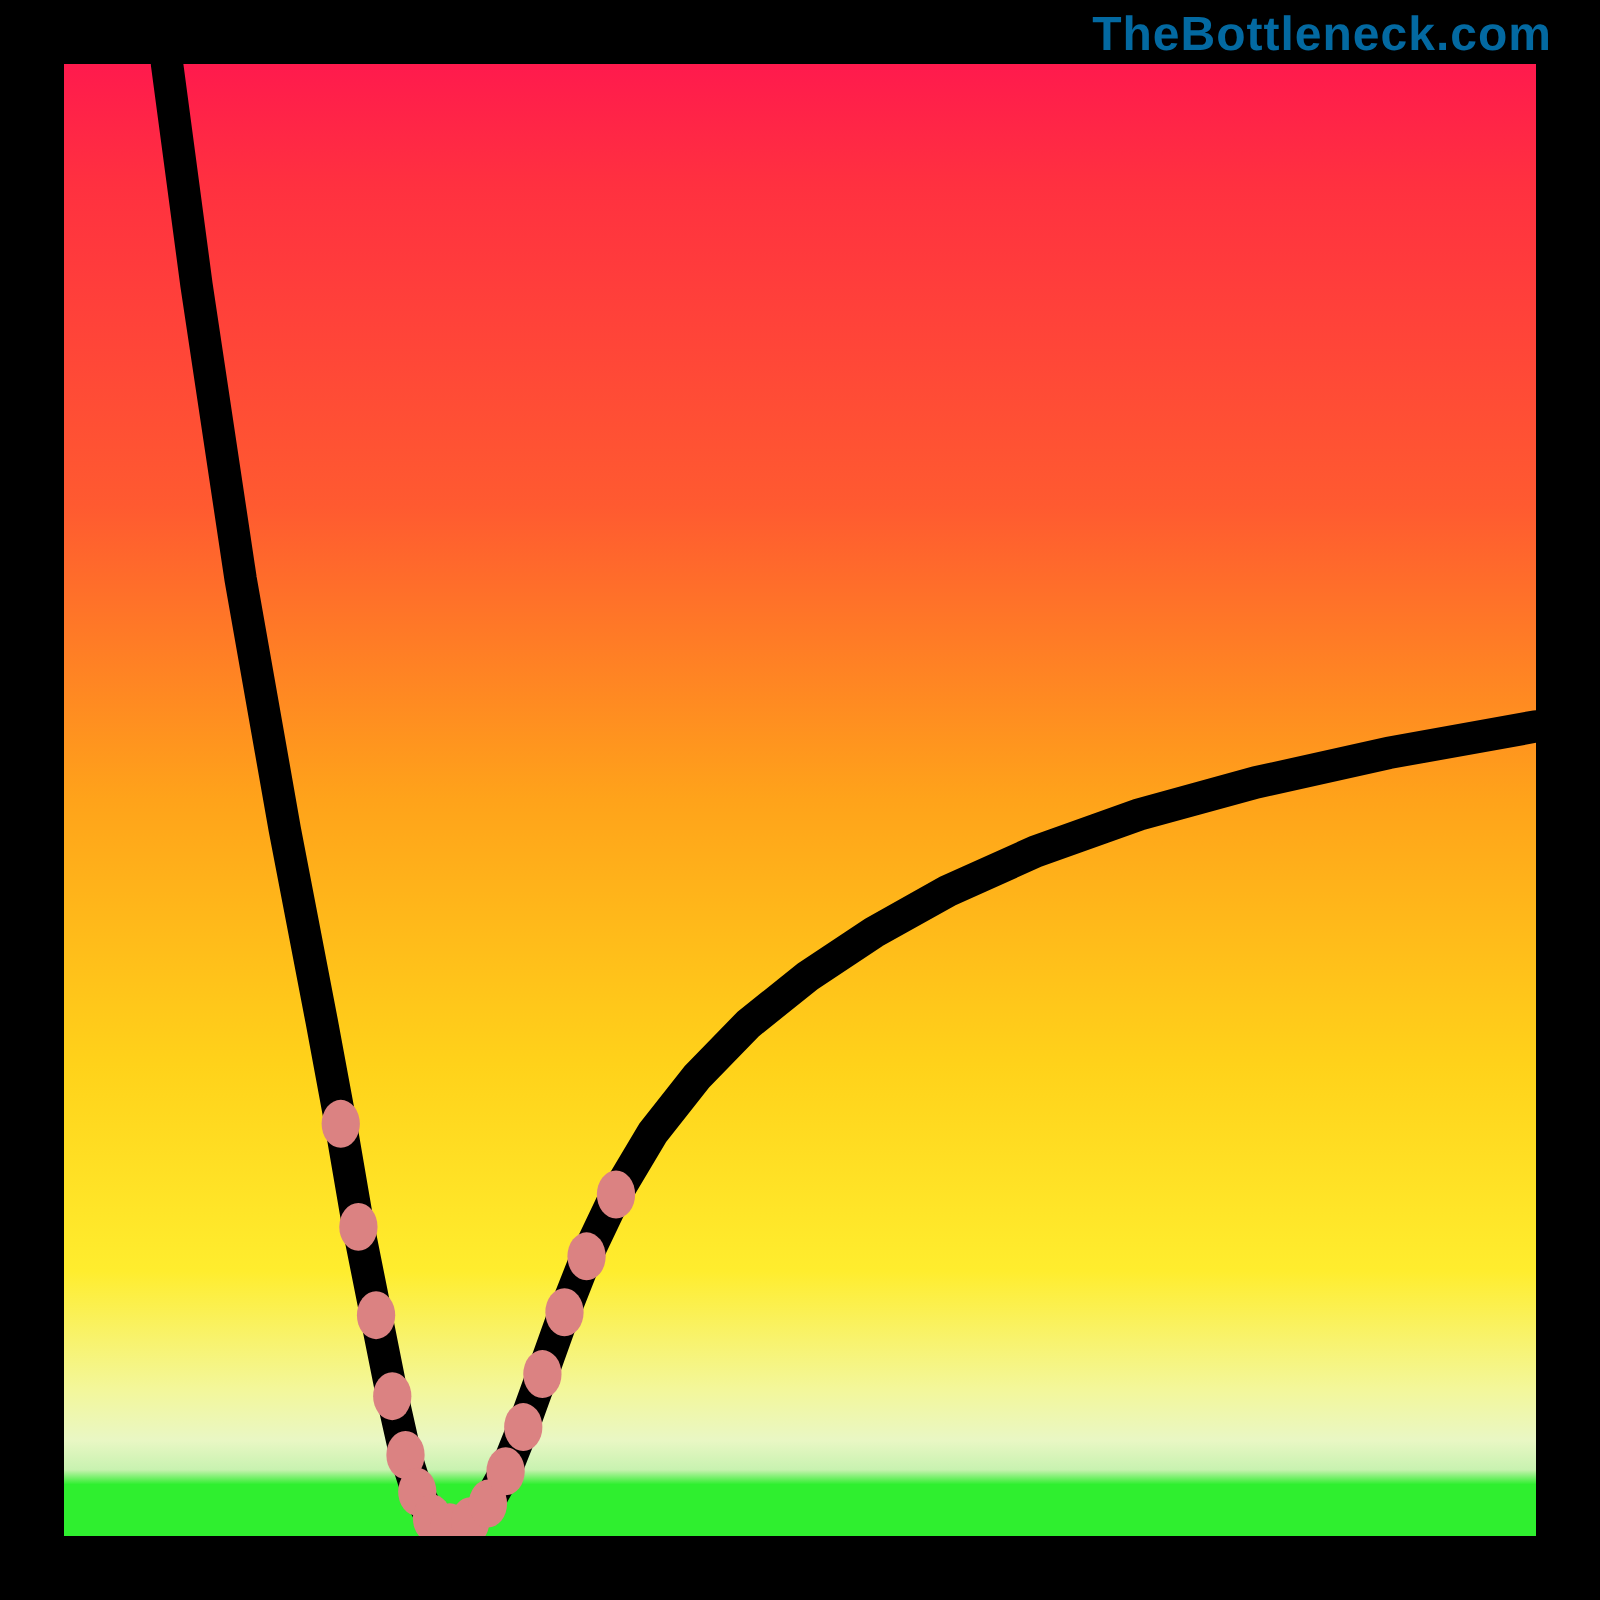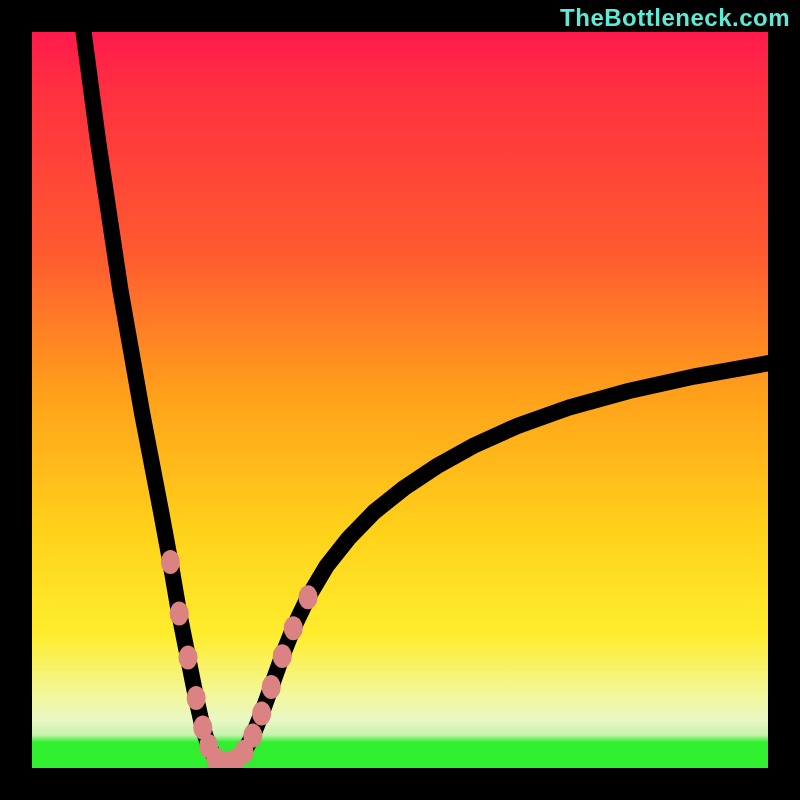--- a/index.html
+++ b/index.html
@@ -13,22 +13,22 @@
   }
   .frame {
     position: relative;
     width: 800px;
     height: 800px;
     background: #000;
   }
   .watermark {
     position: absolute;
     top: 4px;
-    right: 10px;
-    color: #5eead4;
+    right: 24px;
+    color: #0369a1;
     font-size: 24px;
     font-weight: 600;
     letter-spacing: 0.5px;
     z-index: 10;
   }
   .plot-area {
     position: absolute;
     left: 32px;
     top: 32px;
     width: 736px;

